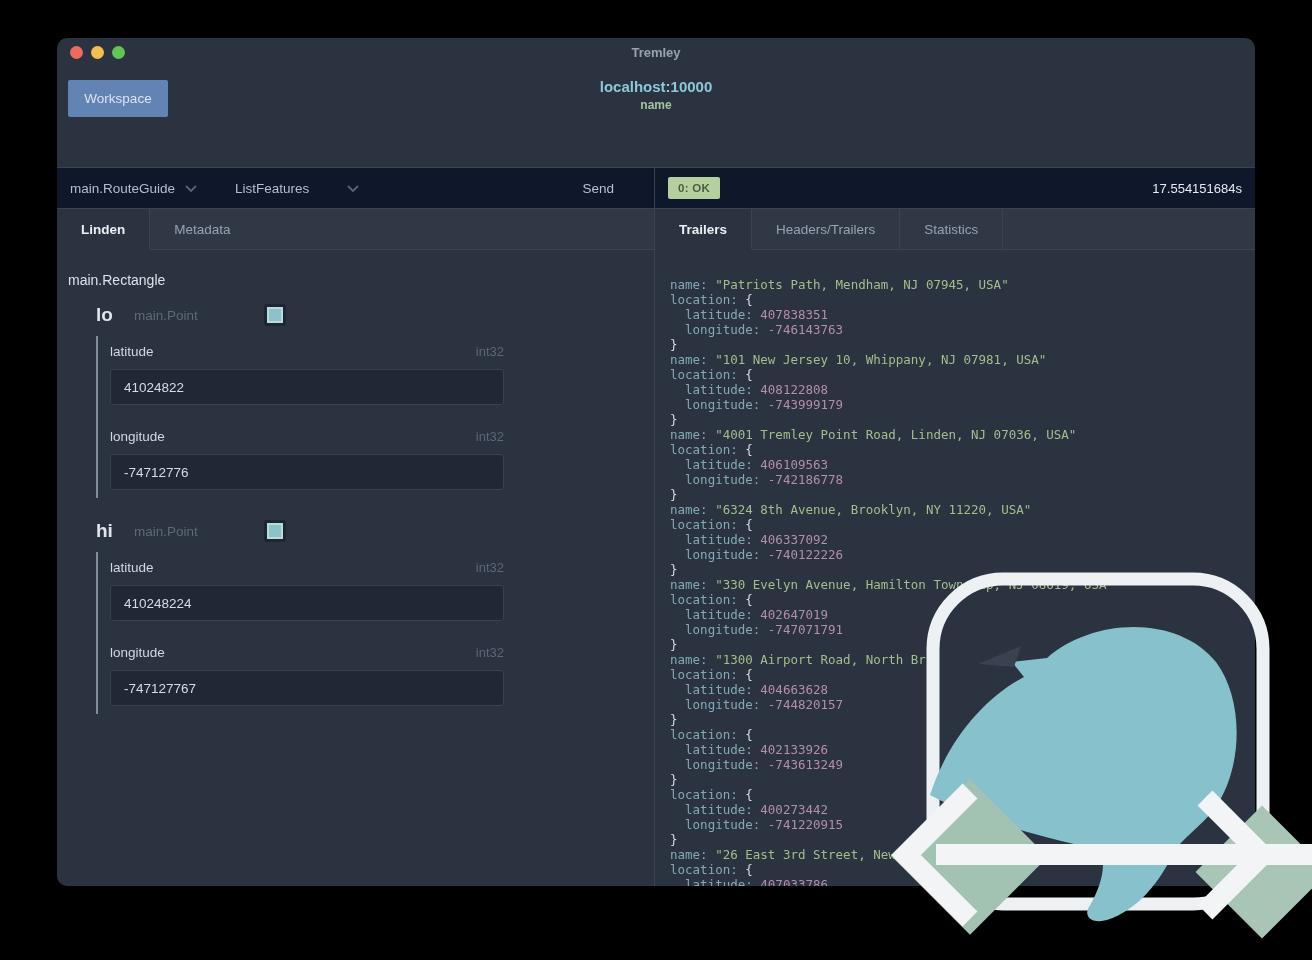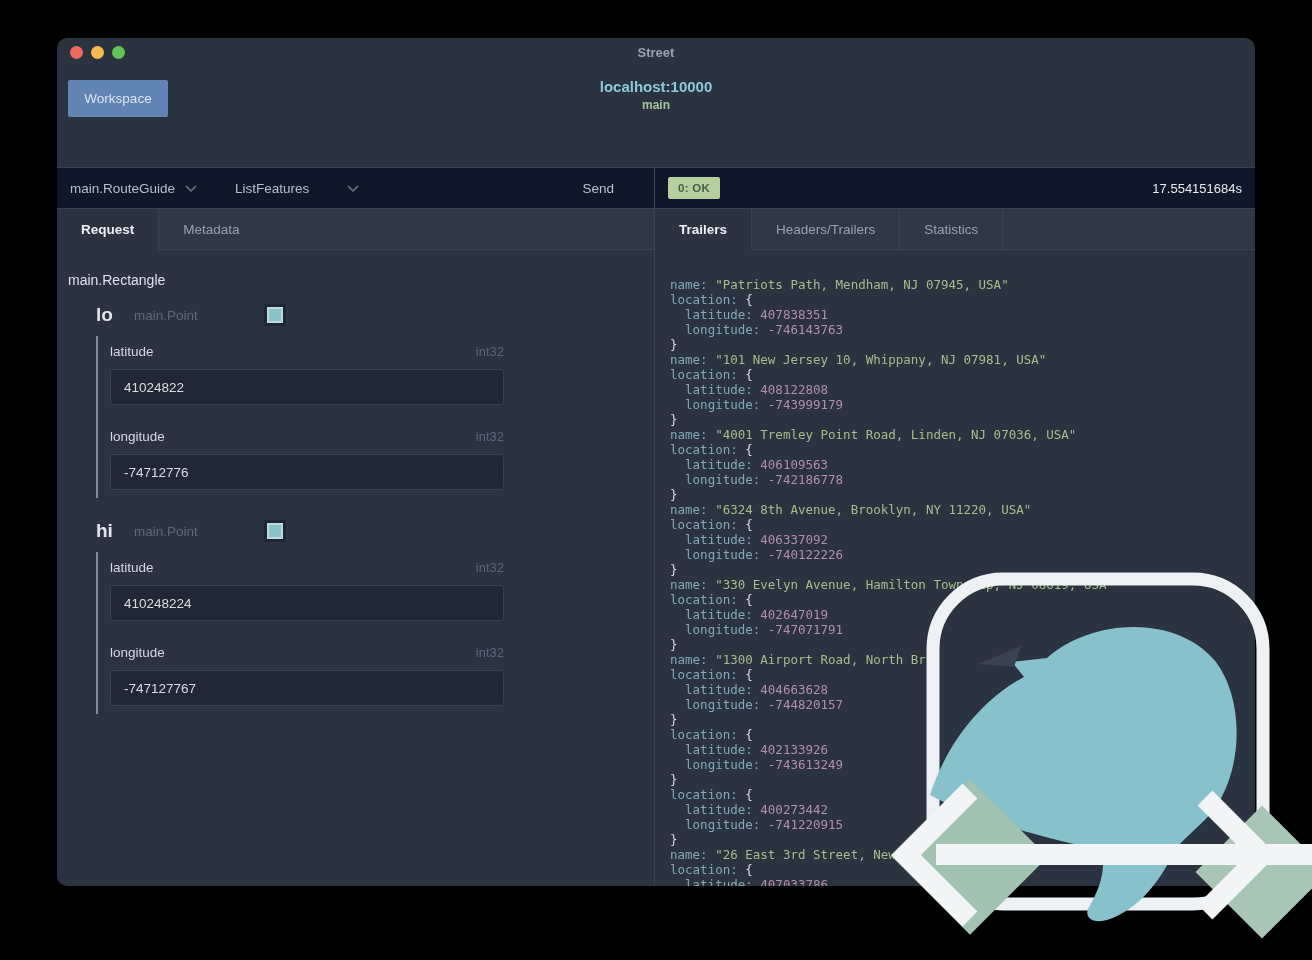--- a/index.html
+++ b/index.html
@@ -71,28 +71,28 @@
 <body>
 
 <div class="window">
 
   <div class="titlebar">
     <div class="lights">
       <span class="light red"></span>
       <span class="light yellow"></span>
       <span class="light green"></span>
     </div>
-    <span class="win-title">Street</span>
+    <span class="win-title">Tremley</span>
   </div>
 
   <div class="header">
     <button class="workspace-btn">Workspace</button>
     <div class="addr-box">
       <div class="addr">localhost:10000</div>
-      <div class="ready">main</div>
+      <div class="ready">name</div>
     </div>
   </div>
 
   <div class="toolbar-row" style="display:flex;">
     <div class="toolbar" style="width:598px;border-right:1px solid #3b4250;">
       <div class="selector">
         <span>main.RouteGuide</span>
         <svg class="chev" width="12" height="8" viewBox="0 0 12 8">
             <path d="M1.5 1.5 L6 6 L10.5 1.5" stroke="#5a6475" stroke-width="1.8" fill="none" stroke-linecap="round"></path>
           </svg>
@@ -107,21 +107,21 @@
     </div>
     <div class="toolbar" style="flex:1;justify-content:space-between;">
       <span class="badge">0: OK</span>
       <span class="duration">17.554151684s</span>
     </div>
   </div>
 
   <div class="columns">
     <div class="col-left">
       <div class="tabs">
-        <div class="tab active">Request</div>
+        <div class="tab active">Linden</div>
         <div class="tab">Metadata</div>
         <div style="flex:1;"></div>
       </div>
       <div class="content-left">
         <div class="msg-type">main.Rectangle</div>
 
         <div class="group-head">
           <span class="group-name">lo</span>
           <span class="group-type">main.Point</span>
           <span class="checkbox">

